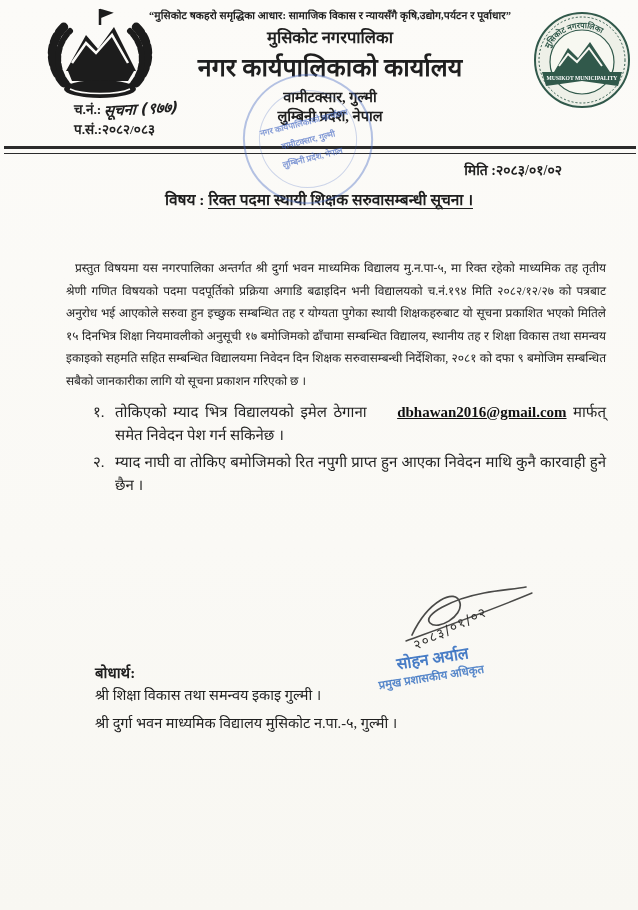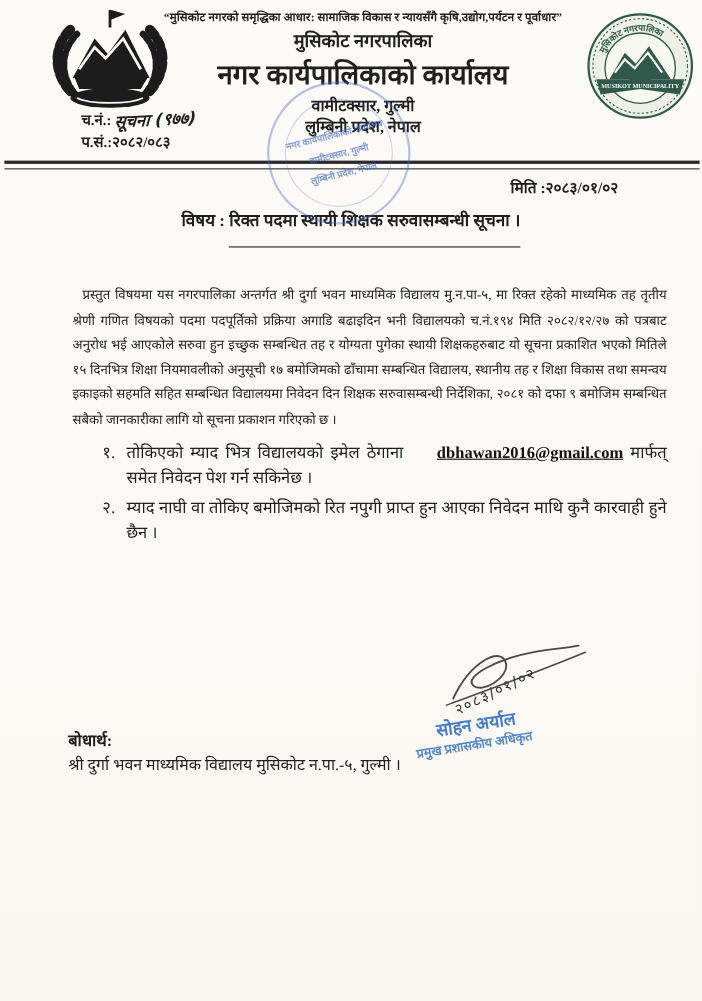--- a/index.html
+++ b/index.html
@@ -27,41 +27,41 @@
     pointer-events:none;display:flex;flex-direction:column;justify-content:center;align-items:center;gap:7px;}
   .round-stamp .st-line{color:rgba(62,99,193,.62);font-size:8.5px;font-weight:bold;white-space:nowrap;}
   .round-stamp .st-inner{position:absolute;inset:14px;border:1px solid rgba(62,99,193,.25);border-radius:50%;}
   
   .double-rule{position:absolute;left:4px;right:2px;top:146px;height:4px;
     border-top:3px solid #2b2b2b;border-bottom:1.5px solid #2b2b2b;z-index:1;}
   
   .date-line{position:absolute;top:160px;right:76px;font-size:14px;font-weight:bold;z-index:2;}
   .subject-wrap{position:absolute;top:188px;left:0;right:0;text-align:center;z-index:2;}
   .subject{display:inline-block;font-size:15.5px;font-weight:bold;}
-  .subject .u{border-bottom:1.5px solid #1f1f1f;padding-bottom:15px;}
+  .subject .u{border-bottom:1.5px solid #1f1f1f;padding-bottom:0;}
   .content{position:absolute;left:66px;right:32px;top:224px;z-index:2;}
   .salutation{font-size:15px;font-weight:bold;margin-left:16px;}
   .body-par{margin-top:33px;font-size:12px;line-height:22.6px;text-align:justify;text-indent:9px;}
   .ps-head{margin-top:27px;font-size:15px;font-weight:bold;margin-left:2px;}
   .ps-list{margin-top:8px;}
   .ps-item{display:flex;margin-left:27px;margin-bottom:4px;font-size:15px;line-height:23px;}
   .ps-num{width:22px;flex:0 0 22px;}
   .ps-text{flex:1;text-align:justify;}
   .email{font-weight:bold;text-decoration:underline;color:#111;margin-left:24px;}
   
   .sig-block{position:absolute;top:583px;left:366px;width:230px;height:130px;z-index:2;}
   .sig-svg{position:absolute;left:38px;top:0;}
   .sig-date{position:absolute;left:44px;top:36px;transform:rotate(-26deg);font-size:13.5px;
     color:#30302e;letter-spacing:1.5px;font-family:"DejaVu Sans",sans-serif;}
   .sig-name{position:absolute;left:30px;top:64px;transform:rotate(-9deg);font-size:16px;font-weight:bold;
     color:rgba(47,107,191,.88);}
   .sig-title{position:absolute;left:12px;top:86px;transform:rotate(-9deg);font-size:11.5px;font-weight:bold;
     color:rgba(47,107,191,.8);}
   
-  .cc-block{position:absolute;left:62px;top:662px;z-index:2;}
+  .cc-block{position:absolute;left:95px;top:662px;z-index:2;}
   .cc-head{font-size:15px;font-weight:bold;}
   .cc-item{font-size:14.5px;line-height:27.5px;}
   .svgink{stroke:#1c1c1c;fill:none;}
 </style>
 </head>
 <body>
 
 <div class="page">
 
   <div class="emblem-left">
@@ -96,21 +96,21 @@
       <circle cx="50" cy="52" r="32" fill="#f7f8f1" stroke="#31594b" stroke-width="1.2"></circle>
       <path d="M22,62 L36,38 L46,48 L58,32 L78,62 Z" fill="#31594b"></path>
       <path d="M27,56 L36,44 L45,52 L57,38 L70,56" stroke="#f7f8f1" stroke-width="2" fill="none"></path>
       <rect x="40" y="54" width="20" height="9" fill="#31594b"></rect>
       <path d="M10,62 L90,62 L86,76 L50,71 L14,76 Z" fill="#31594b"></path>
       <text x="50" y="70" font-size="5.6" fill="#ffffff" font-weight="bold" text-anchor="middle">MUSIKOT MUNICIPALITY</text>
     </svg>
   </div>
 
   <div class="hdr-center">
-    <div class="slogan">“मुसिकोट नगरको समृद्धिका आधार: सामाजिक विकास र न्यायसँगै कृषि,उद्योग,पर्यटन र पूर्वाधार”</div>
+    <div class="slogan">“मुसिकोट षकहरो समृद्धिका आधार: सामाजिक विकास र न्यायसँगै कृषि,उद्योग,पर्यटन र पूर्वाधार”</div>
     <div class="muni">मुसिकोट नगरपालिका</div>
     <div class="office">नगर कार्यपालिकाको कार्यालय</div>
     <div class="addr">वामीटक्सार, गुल्मी</div>
     <div class="addr2">लुम्बिनी प्रदेश, नेपाल</div>
   </div>
 
   <div class="ref-block">
     <div>
       <span>च.नं.:</span><span class="handwritten">सूचना (९७७)</span>
     </div>
@@ -154,16 +154,17 @@
       <path d="M8,52 C24,18 52,4 56,20 C59,33 34,48 26,40 C18,32 48,16 80,10 C96,7 112,6 122,4" stroke="#4a4a48" stroke-width="1.7" fill="none" stroke-linecap="round"></path>
       <path d="M2,58 C40,44 90,26 128,10" stroke="#4a4a48" stroke-width="1.4" fill="none" stroke-linecap="round"></path>
     </svg>
     <div class="sig-date">२०८३/०१/०२</div>
     <div class="sig-name">सोहन अर्याल</div>
     <div class="sig-title">प्रमुख प्रशासकीय अधिकृत</div>
   </div>
 
   <div class="cc-block">
     <div class="cc-head">बोधार्थ:</div>
+    <div class="cc-item">श्री शिक्षा विकास तथा समन्वय इकाइ गुल्मी ।</div>
     <div class="cc-item">श्री दुर्गा भवन माध्यमिक विद्यालय मुसिकोट न.पा.-५, गुल्मी ।</div>
   </div>
 
 </div>
 
 </body></html>

